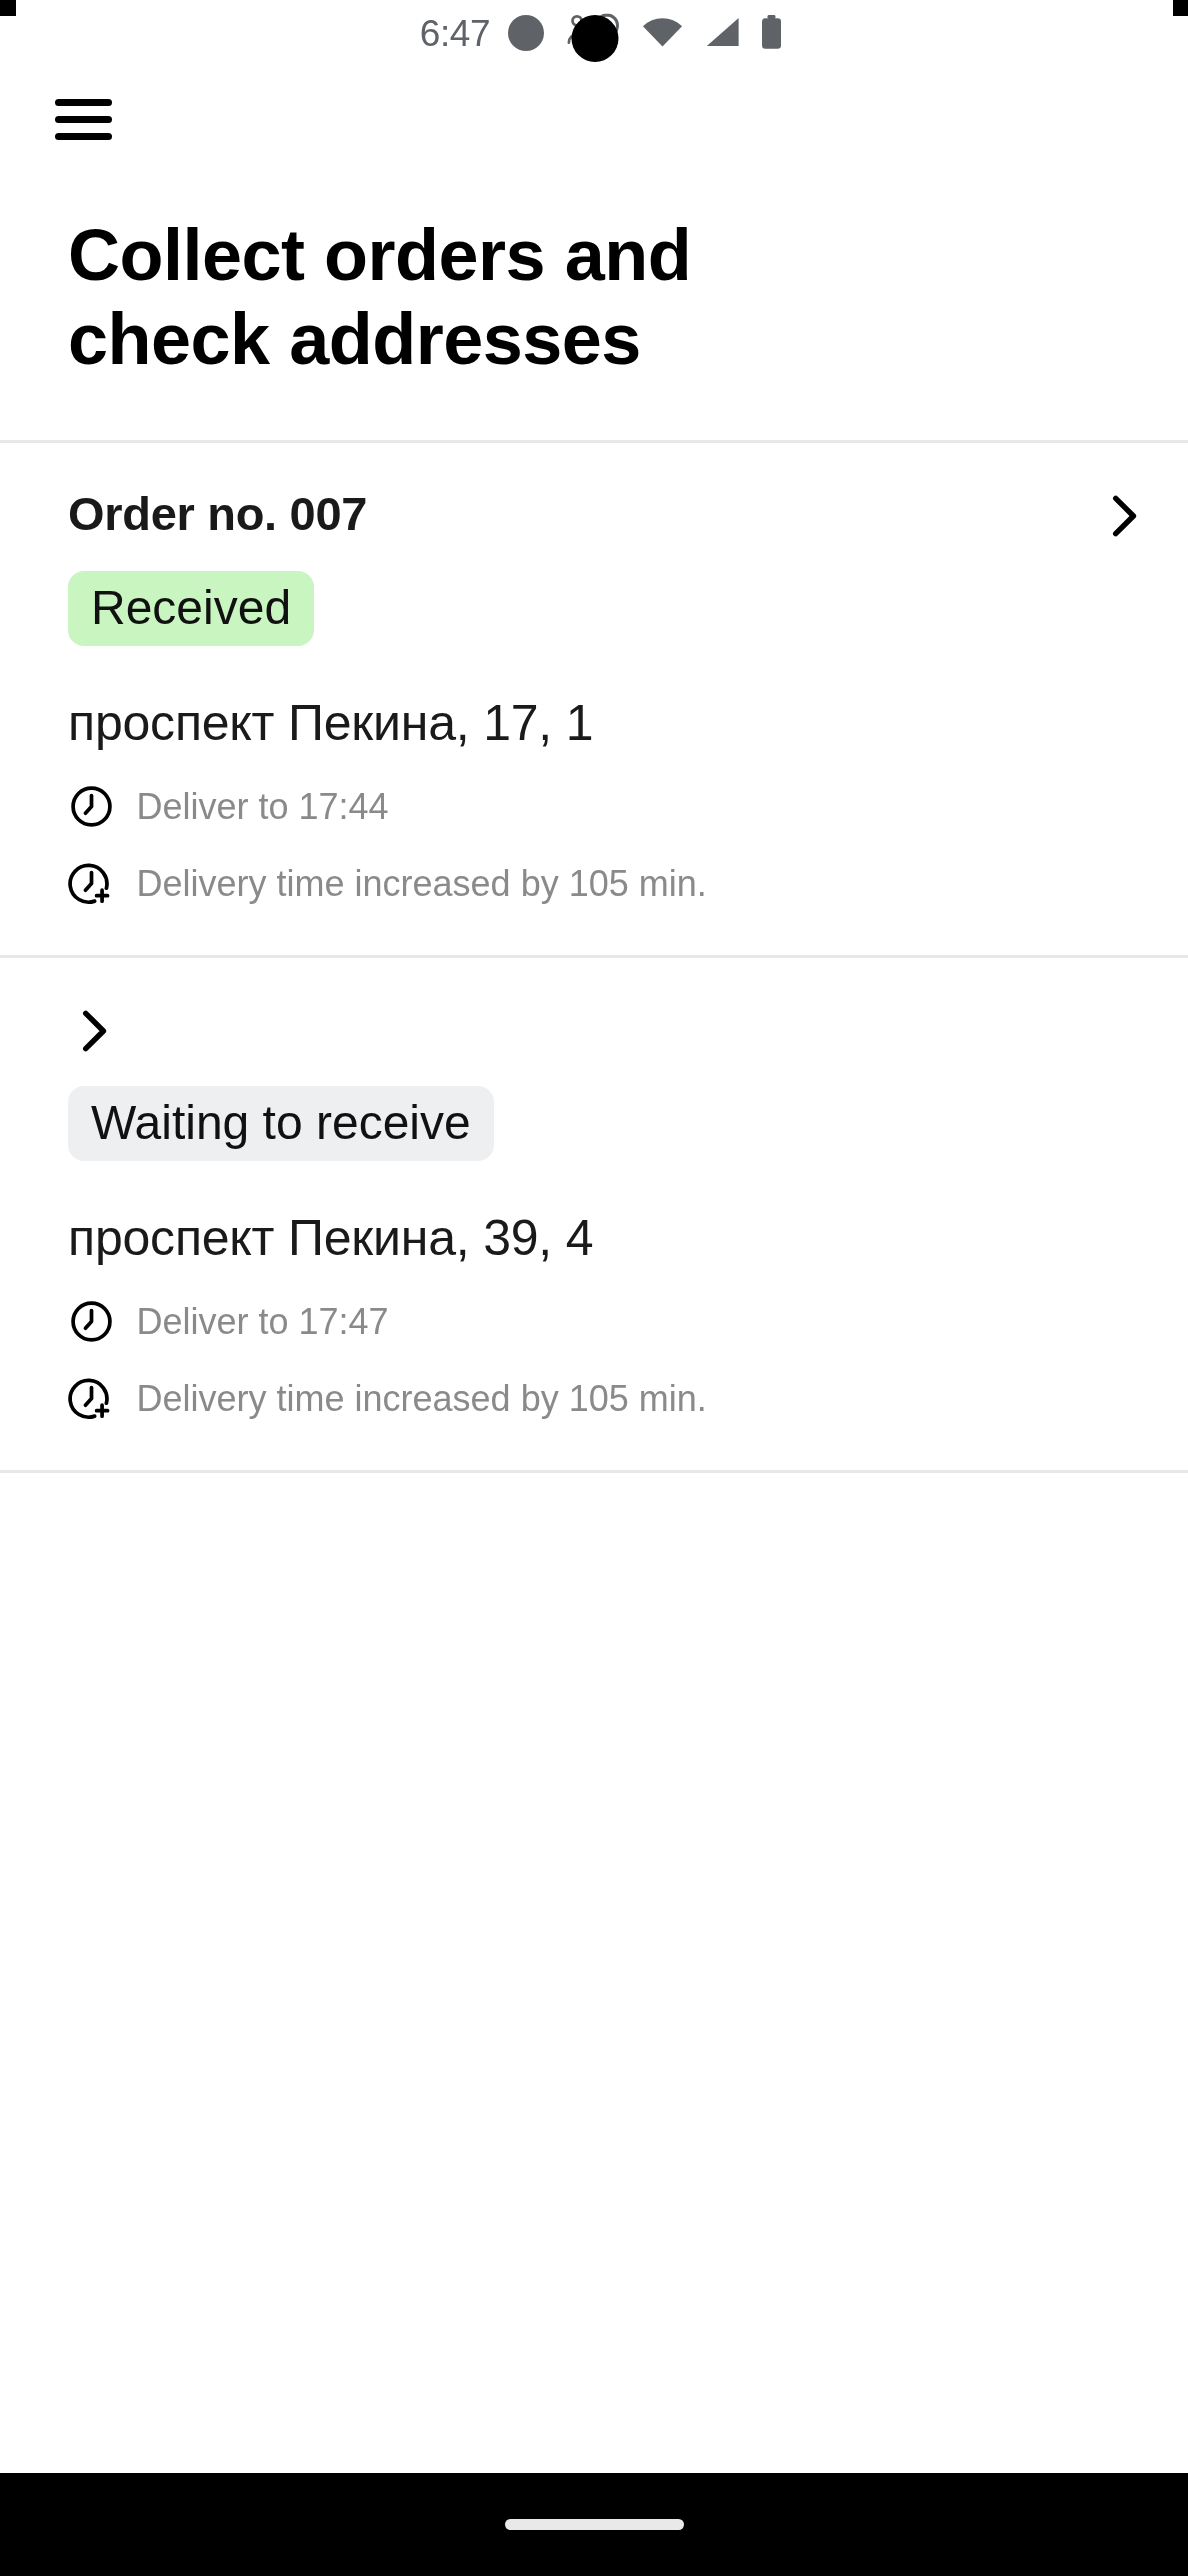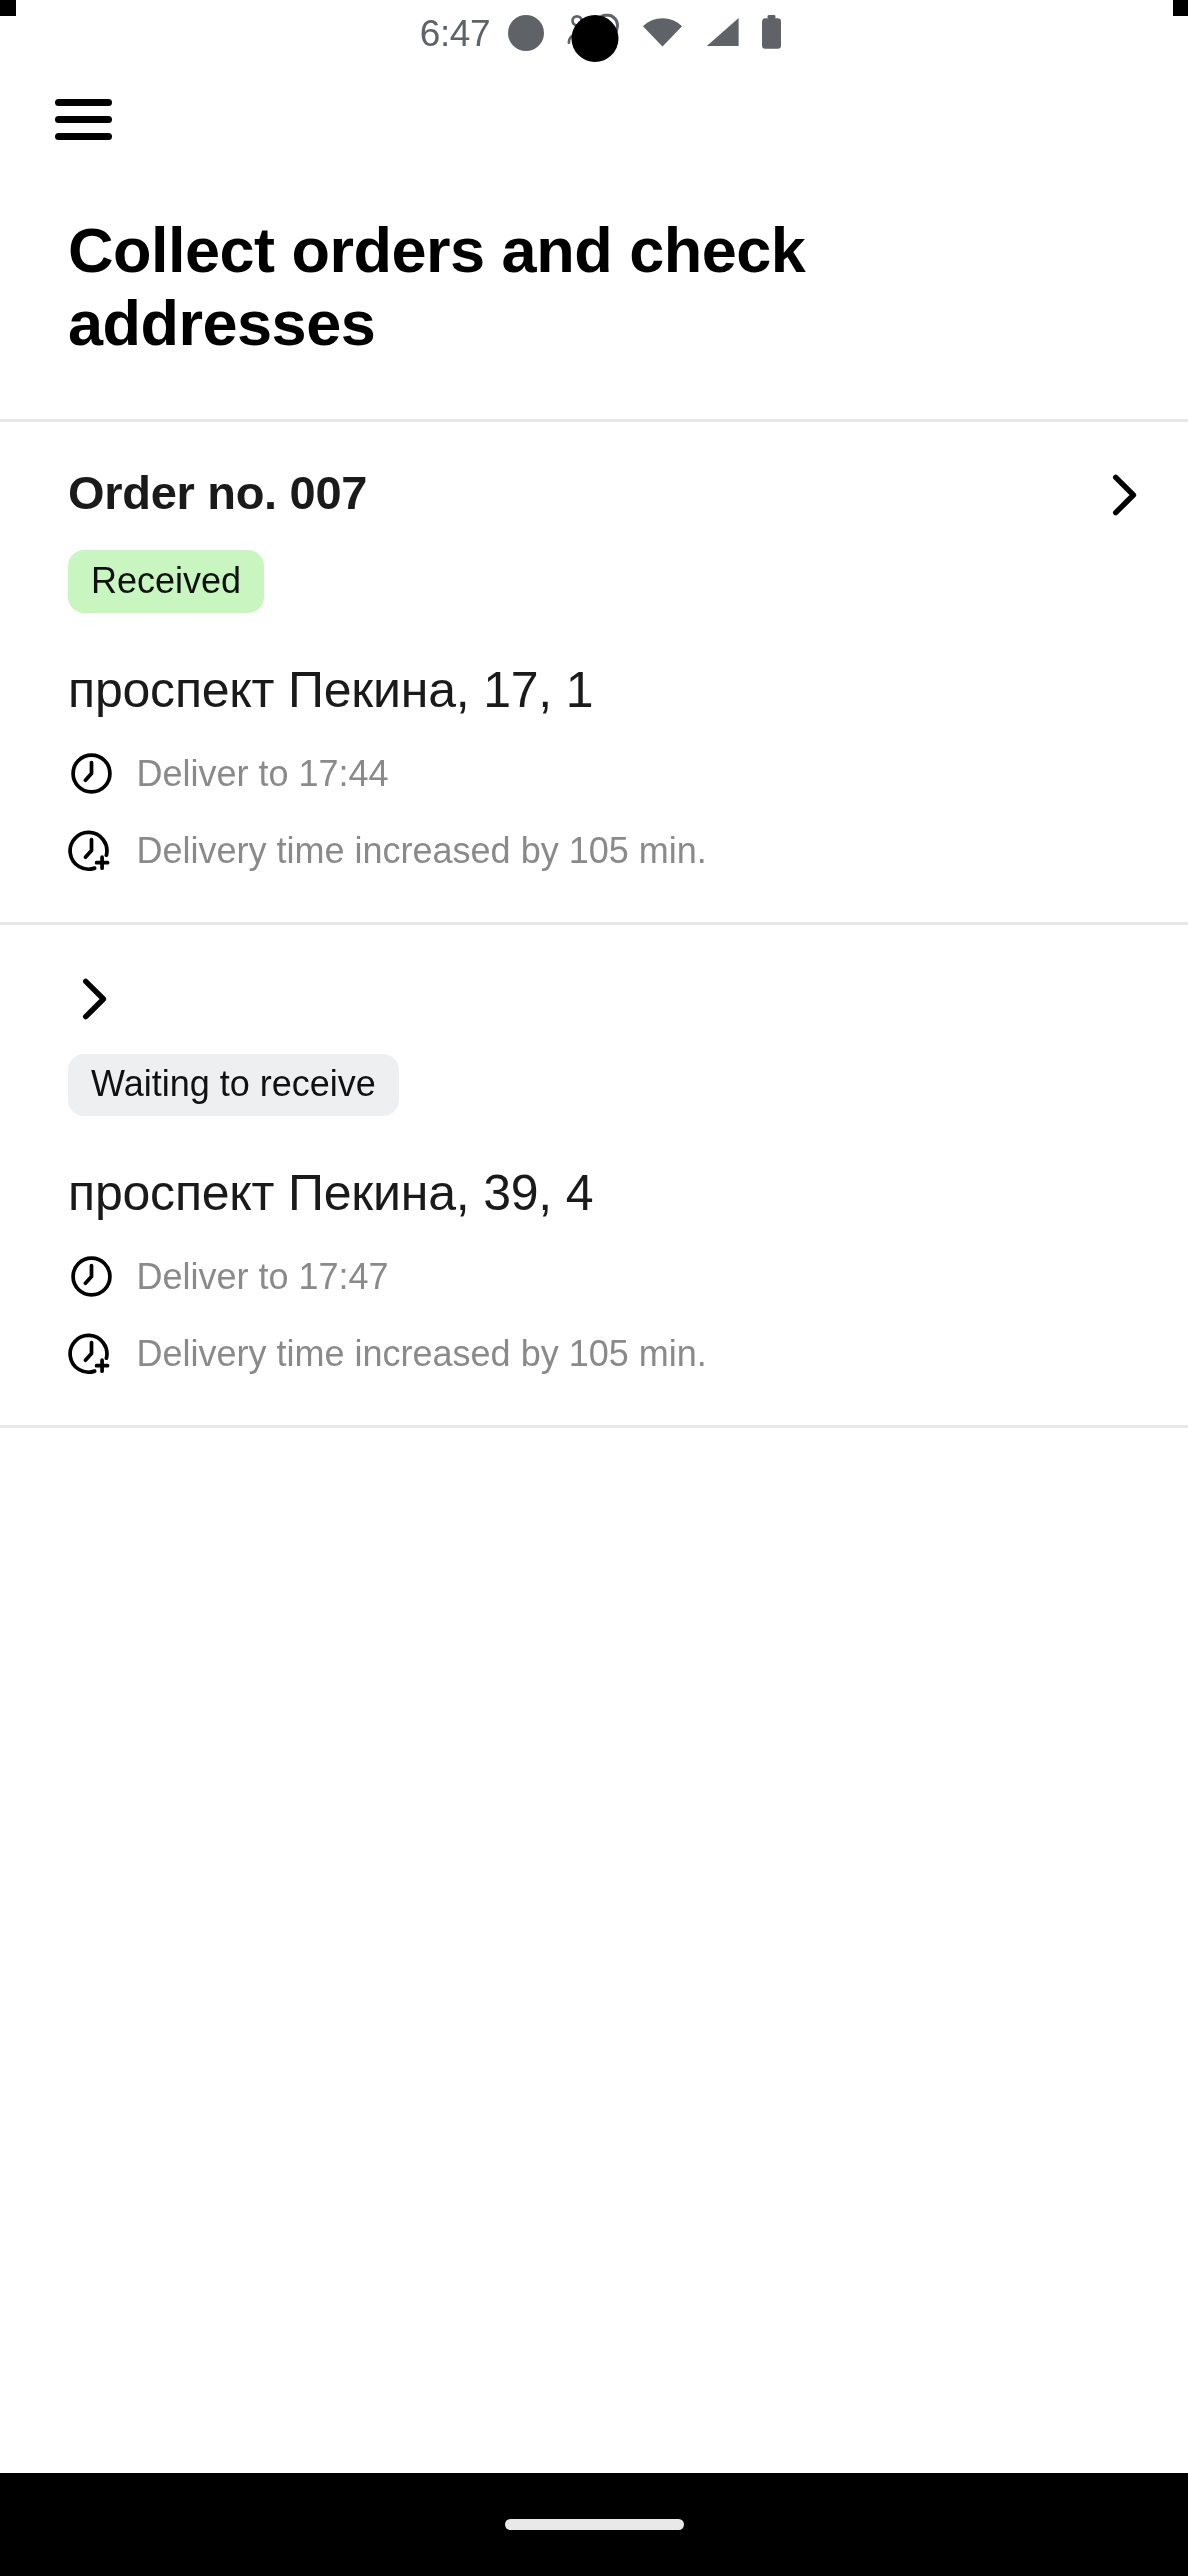--- a/index.html
+++ b/index.html
@@ -31,21 +31,21 @@
   .corner.tr { right:0; top:0; }
 
   
   .appbar { flex:0 0 107px; display:flex; align-items:center; padding:0 55px; }
   .hamburger { width:57px; height:41px; display:flex; flex-direction:column; justify-content:space-between; cursor:pointer; }
   .hamburger span { display:block; height:7.2px; background:#000000; border-radius:3.6px; width:100%; }
 
   
   .page-title {
     padding:41px 55px 0 68px;
-    font-size:63px; font-weight:bold; line-height:1.16;
+    font-size:72px; font-weight:bold; line-height:1.16;
     color:#000000; letter-spacing:-0.5px;
     max-width:912px;
   }
 
   .title-space { height:59px; }
 
   .divider { height:2.7px; background:#e8e8e8; width:100%; flex:0 0 2.7px; }
 
   
   .order-card {
@@ -56,21 +56,21 @@
   .card-head { display:flex; align-items:flex-start; justify-content:space-between; }
   .order-no {
     font-size:47px; font-weight:bold; color:#1a1a1a;
     letter-spacing:-0.3px; line-height:1.1;
   }
   .chevron { width:50px; height:50px; flex:0 0 50px; margin-top:3.6px; }
   .badge {
     display:inline-block; margin-top:30px;
     padding:12.5px 23px 14.3px 23px;
     border-radius:16px;
-    font-size:36px; line-height:1; color:#111111;
+    font-size:48px; line-height:1; color:#111111;
   }
   .badge.green { background:#c9f5c1; }
   .badge.grey  { background:#edeff1; }
 
   .address {
     margin-top:47px;
     font-size:50px; color:#1a1a1a; line-height:1.2;
     letter-spacing:-0.2px;
   }
   .info-row { display:flex; align-items:center; gap:21.5px; margin-top:30px; }

